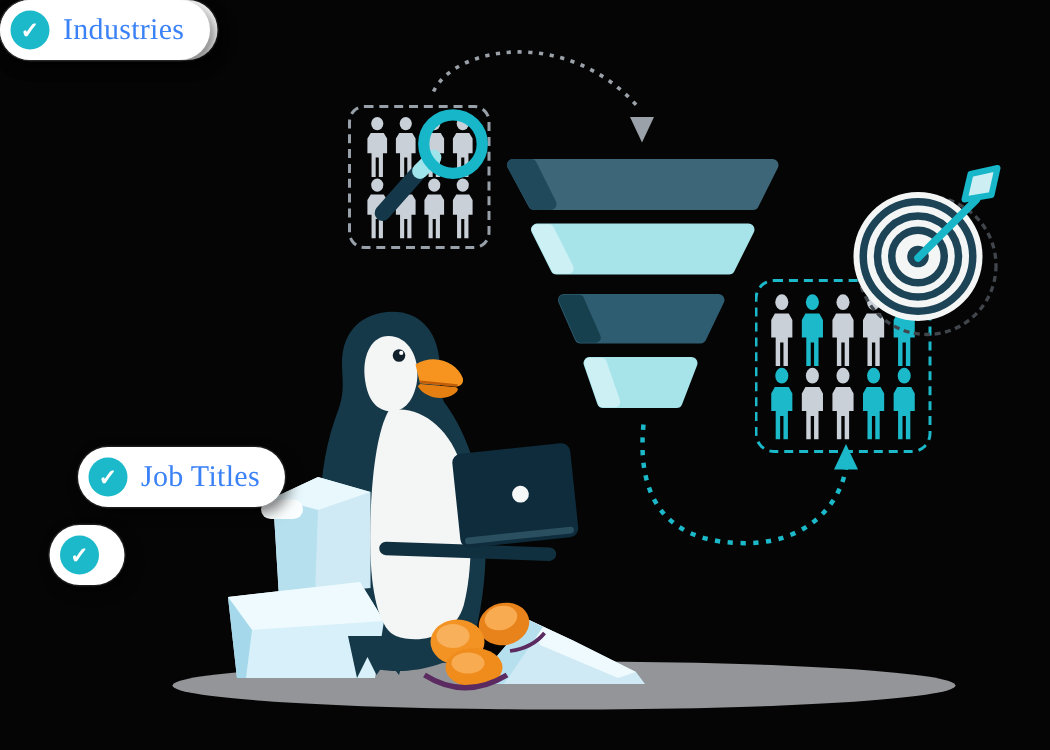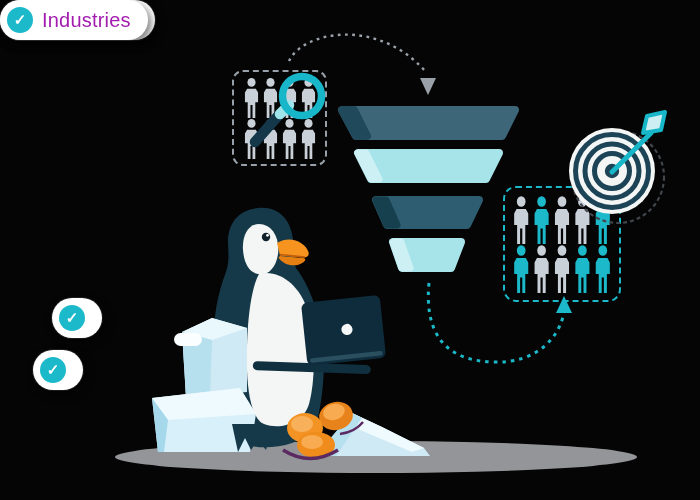--- a/index.html
+++ b/index.html
@@ -7,21 +7,21 @@
          font-family:"Liberation Sans",sans-serif;}
   svg{display:block;}
   .layer{position:absolute;left:0;top:0;pointer-events:none;}
 
   
   .tag{position:absolute;display:flex;align-items:center;gap:9px;height:40px;
        background:#ffffff;border-radius:21px;padding:0 17px 0 7px;
        box-shadow:0 0 0 1px rgba(255,255,255,.10), 3px 4px 9px rgba(0,0,0,.55);}
   .tag .check{width:26px;height:26px;border-radius:50%;background:#1cb9ca;color:#ffffff;
        display:flex;align-items:center;justify-content:center;font-size:15px;font-weight:bold;}
-  .tag .lbl{font-size:20px;color:#a21caf;letter-spacing:.2px;white-space:nowrap;}
+  .tag .lbl{font-size:20px;color:#3b82f6;letter-spacing:.2px;white-space:nowrap;font-family:Liberation Serif, serif;}
   .tag:nth-of-type(1){left:88px;top:194px;}
   .tag:nth-of-type(2){left:68px;top:246px;}
   .tag:nth-of-type(3){left:52px;top:298px;}
   .tag:nth-of-type(4){left:33px;top:350px;}
 
   
   .people-box{position:absolute;border-radius:11px;display:flex;align-items:center;justify-content:center;}
   .pool-box{left:232px;top:70px;width:91px;height:92px;border:2px dashed #98a1a9;}
   .target-box{left:503px;top:186px;width:114px;height:112px;border:2px dashed #1bb9c9;border-radius:13px;}
 </style>
@@ -170,20 +170,21 @@
       <circle cx="612" cy="171" r="7.2" fill="#1d4456"></circle>
       <g>
         <line x1="612" y1="172" x2="651" y2="133" stroke="#17b6c9" stroke-width="5" stroke-linecap="round"></line>
         <path d="M 643 133 L 647 116 L 665 112 L 661 130 Z" fill="#cdeff3" stroke="#17b6c9" stroke-width="4" stroke-linejoin="round"></path>
       </g>
     </g>
   </svg>
 
   <div class="tag">
     <span class="check">✓</span>
+    <span class="lbl">Job Titles</span>
   </div>
   <div class="tag">
     <span class="check">✓</span>
   </div>
   <div class="tag">
     <span class="check">✓</span>
     <span class="lbl">ZIP Codes</span>
   </div>
   <div class="tag">
     <span class="check">✓</span>

